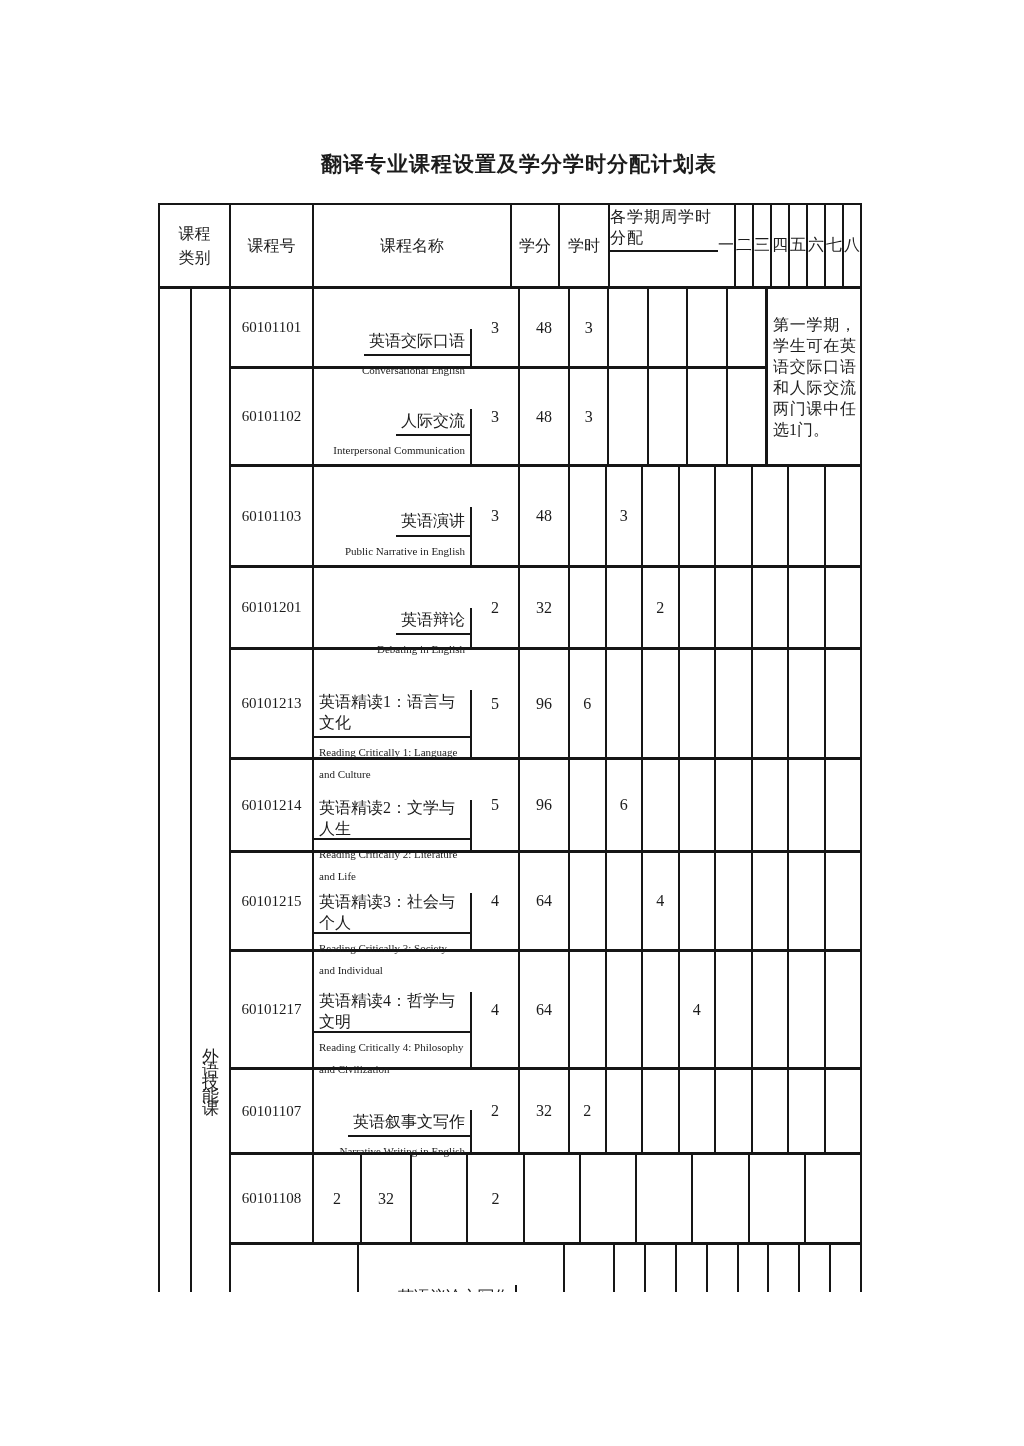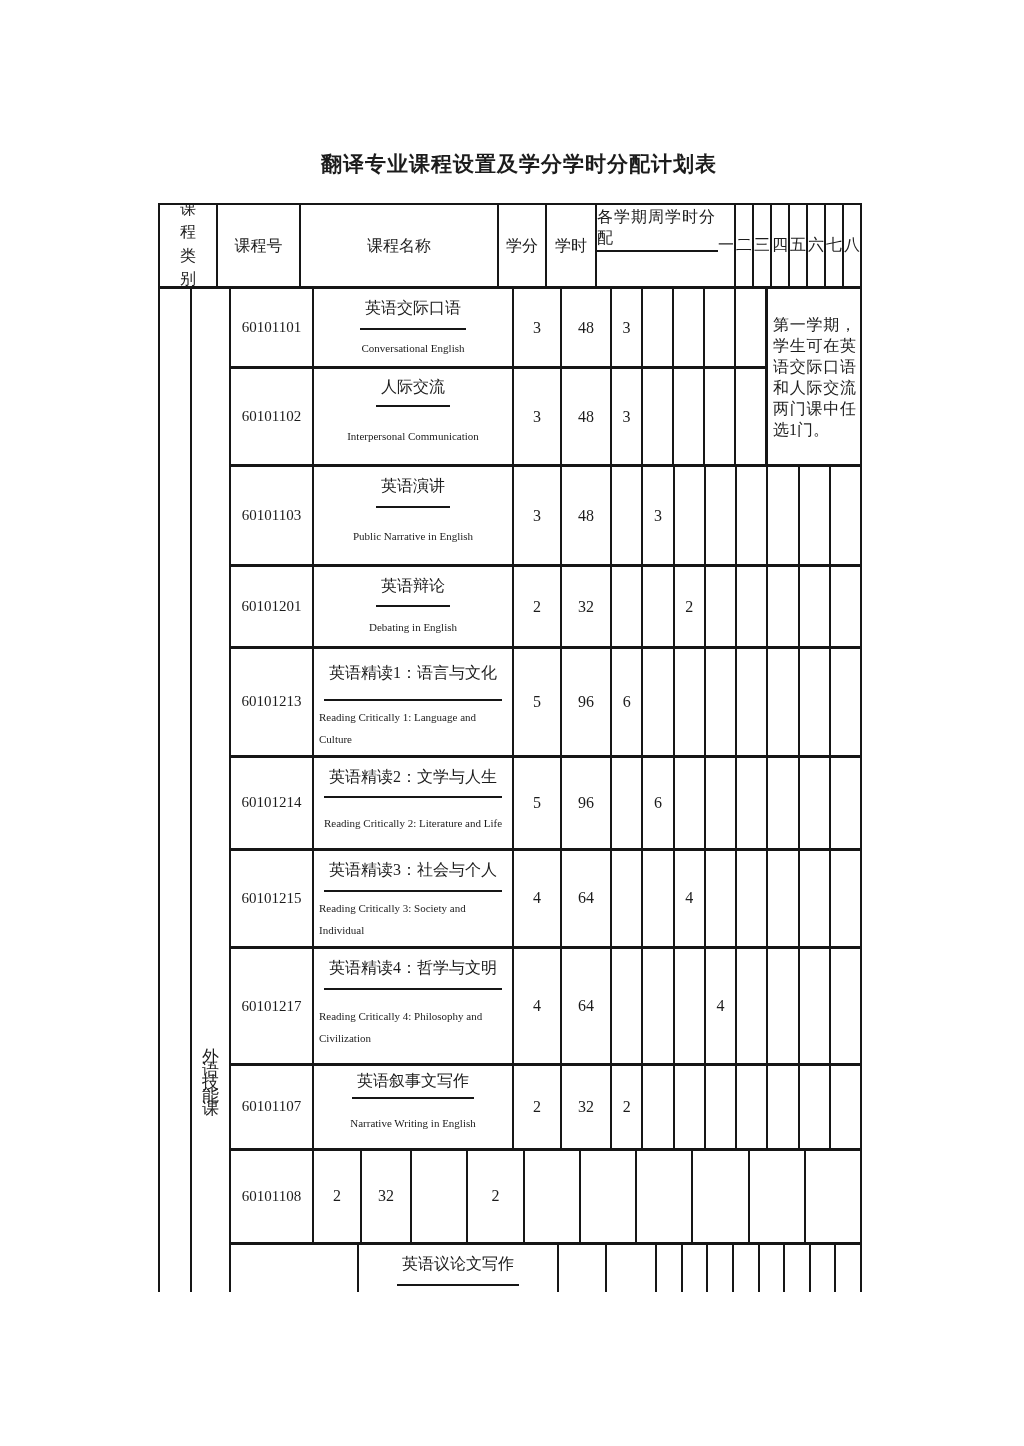--- a/index.html
+++ b/index.html
@@ -48,21 +48,21 @@
     border-bottom: 3px solid var(--border-color);
   }
   .h-cell {
     border-right: 2px solid var(--border-color);
     display: flex;
     align-items: center;
     justify-content: center;
     text-align: center;
     line-height: 1.45;
   }
-  .h-cat     { width: 58px; padding: 0 16px; font-family: Liberation Mono, monospace; }
+  .h-cat     { width: 71px; padding: 0 16px; }
   .h-code    { width: 83px; }
   .h-name    { width: 198px; }
   .h-credits { width: 48px; }
   .h-hours   { width: 50px; }
   .h-semgroup { flex: 1; display: flex; flex-direction: row; font-family: Liberation Serif, serif; }
   .h-semtitle {
     height: 47px;
     border-bottom: 2px solid var(--border-color);
     display: flex; align-items: center; justify-content: center;
     letter-spacing: 1px;
@@ -121,25 +121,26 @@
   }
   .row.partial { border-bottom: none; }
   .cell {
     border-right: 2px solid var(--border-color);
     display: flex;
     align-items: center;
     justify-content: center;
   }
   .code-cell   { width: 83px; font-size: 15px; }
   .name-cell   {
-    width: 200px;
+    width: 158px;
     display: flex;
     flex-direction: column;
-    align-items: center;
+    align-items: flex-end;
     justify-content: flex-start;
+    margin-top: 40px;
   }
   .name-zh {
     border-bottom: 2px solid var(--border-color);
     display: flex;
     align-items: center;
     padding: 2px 5px;
     font-size: 16px;
   }
   .name-en {
     flex: 1;

